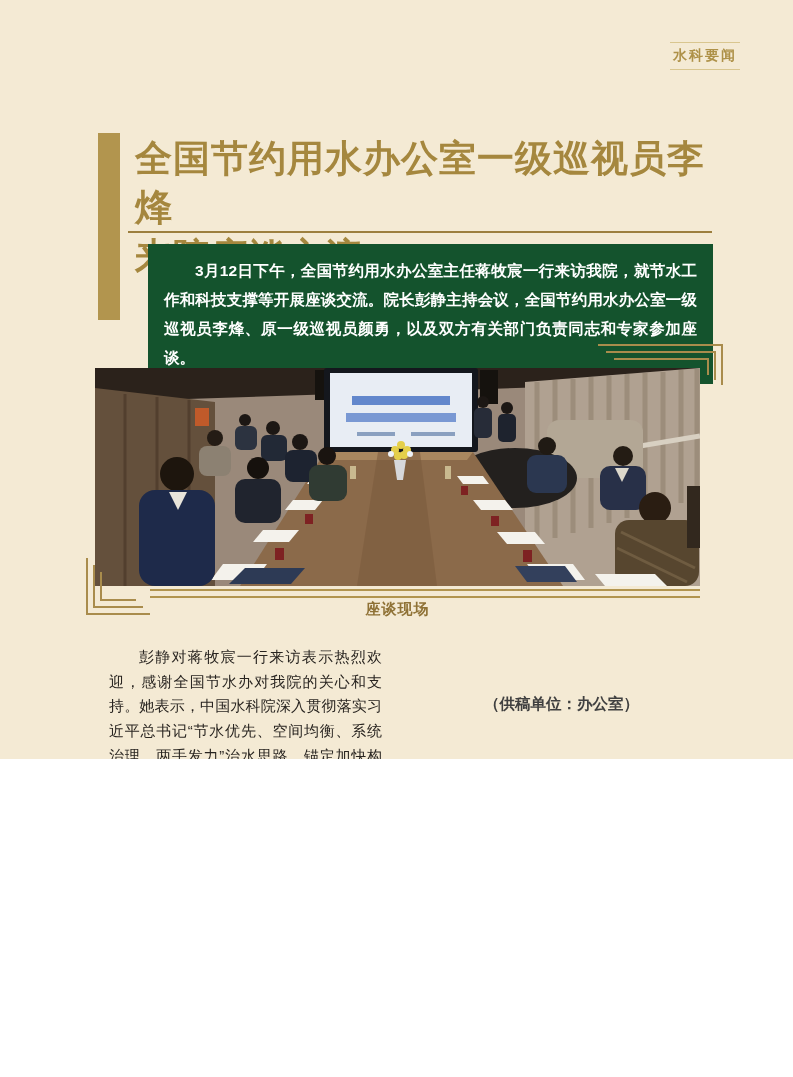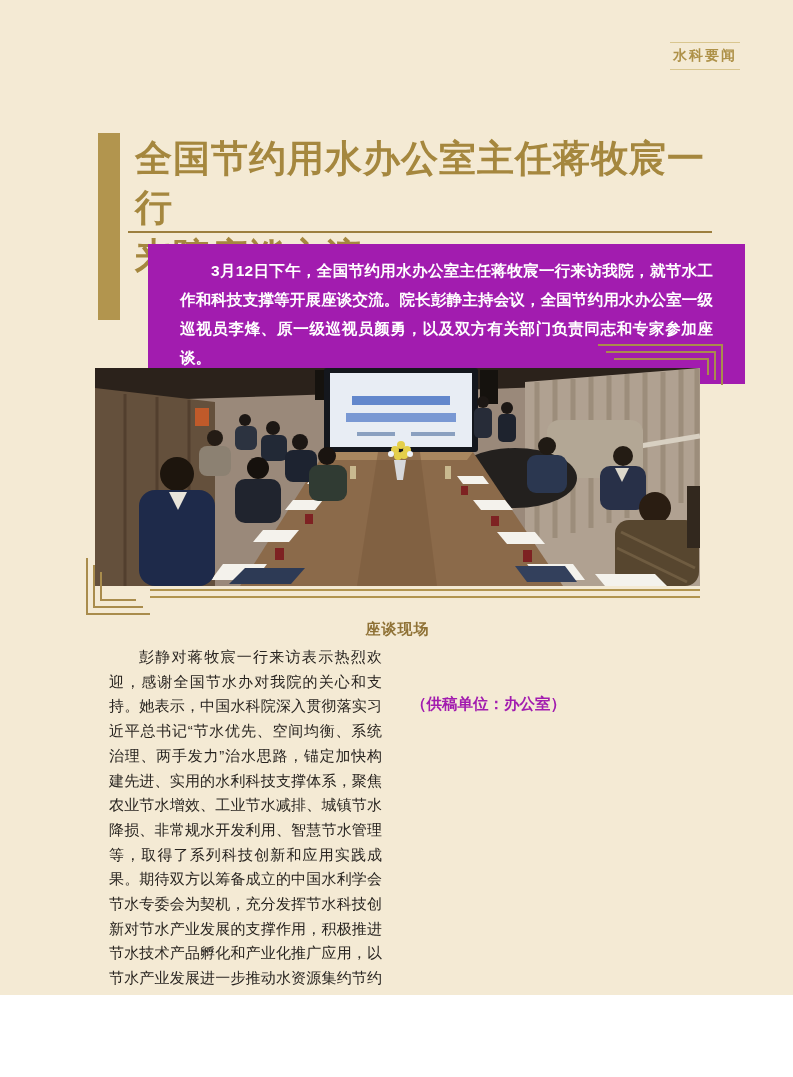--- a/index.html
+++ b/index.html
@@ -1,74 +1,74 @@
 <!DOCTYPE html>
 <html><head>
 <meta charset="utf-8">
 <style>
   html,body{margin:0;padding:0;}
   .page{
-    position:relative; width:793px; height:995px; overflow:hidden;
+    position:relative; width:793px; height:759px; overflow:hidden;
     background:#f4ead4; font-family:"Liberation Sans",sans-serif; color:#282420;
   }
   
   .header-tag{
     position:absolute; top:42px; right:53px; text-align:center;
     border-top:1px solid #d9c68f; border-bottom:1px solid #d9c68f;
     padding:4px 3px; color:#ae9148; font-weight:bold; font-size:14px; letter-spacing:2px;
   }
   
   .title-bar{position:absolute; left:98px; top:133px; width:22px; height:187px; background:#b2954e;}
   .article-title{
     position:absolute; left:135px; top:134px; width:586px;
     font-family:"DejaVu Serif",serif; font-weight:bold;
     font-size:37px; line-height:49px; letter-spacing:1px; color:#a5873e;
   }
   .title-rule{position:absolute; left:128px; top:231px; width:584px; height:2px; background:#9c7f3e;}
   
   .summary{
-    position:absolute; left:148px; top:244px; width:533px; padding:12px 32px;
-    background:#a21caf; color:#ffffff; font-weight:bold; font-size:15.5px;
+    position:absolute; left:148px; top:244px; width:533px; padding:12px 16px;
+    background:#14532d; color:#ffffff; font-weight:bold; font-size:15.5px;
     line-height:29px; text-align:justify; text-indent:2em;
   }
   
   .photo{position:absolute; left:95px; top:368px; width:605px; height:218px; background:#9a897a; overflow:hidden;}
   .photo svg{display:block; width:100%; height:100%;}
   .corner{position:absolute;}
   .corner-tr{left:598px; top:344px;}
   .corner-bl{left:86px; top:556px;}
   .photo-rule{
     position:absolute; left:150px; top:589px; width:550px; height:5px;
     border-top:2px solid #b2954f; border-bottom:2px solid #b2954f;
   }
   .caption{
     position:absolute; left:95px; top:600px; width:605px; text-align:center;
-    color:#8f7236; font-weight:bold; font-size:15px; letter-spacing:1px;margin-top:20px;
+    color:#8f7236; font-weight:bold; font-size:15px; letter-spacing:1px;
   }
   
   .columns{position:absolute; left:95px; top:631px; width:617px; display:flex; gap:15px;}
   .col{width:301px; font-size:15px; line-height:24.7px; text-align:justify; font-weight:500;}
   .col p{margin:14px;}
   .indent{text-indent:2em;}
   .attribution{
-    margin-top:56px; text-align:left; font-family:"DejaVu Serif",serif;
-    font-weight:bold; font-size:15.5px; line-height:33px; color:#a21caf;
+    margin-top:56px; text-align:center; font-family:"DejaVu Serif",serif;
+    font-weight:bold; font-size:15.5px; line-height:33px; color:#404040;
   }
   .page-number{position:absolute; left:722px; top:1025px; font-size:14px; font-weight:bold; color:#1d1a16;}
 </style>
 </head>
 <body>
 
 <div class="page">
 
   <div class="header-tag">水科要闻</div>
 
   <div class="title-bar"></div>
   <div class="article-title">
-    <div>全国节约用水办公室主任蒋牧宸一行</div>
+    <div>全国节约用水办公室一级巡视员李烽</div>
     <div>来院座谈交流</div>
   </div>
   <div class="title-rule"></div>
 
   <div class="summary">3月12日下午，全国节约用水办公室主任蒋牧宸一行来访我院，就节水工作和科技支撑等开展座谈交流。院长彭静主持会议，全国节约用水办公室一级巡视员李烽、原一级巡视员颜勇，以及双方有关部门负责同志和专家参加座谈。</div>
 
   <div class="photo">
     <svg viewBox="0 0 605 218" preserveAspectRatio="none">
 
       <rect x="0" y="0" width="605" height="218" fill="#9a897a"></rect>

